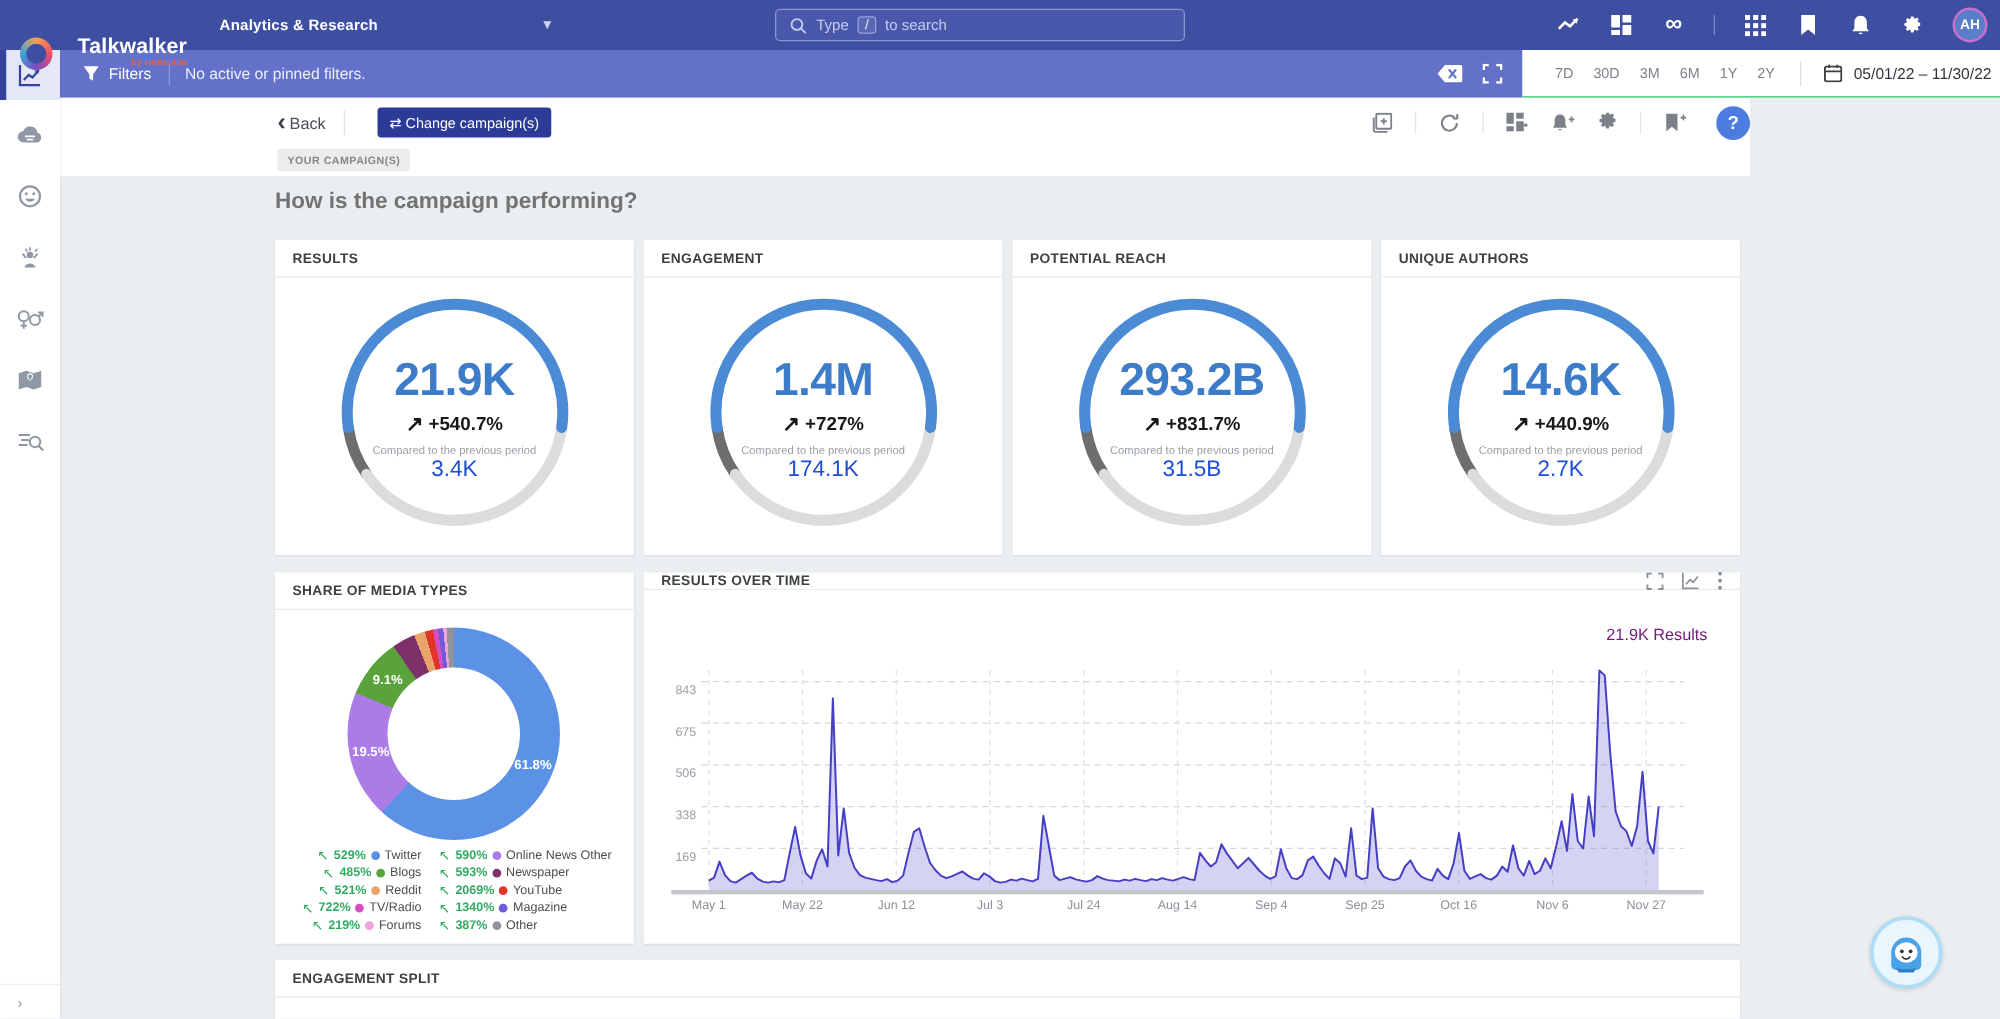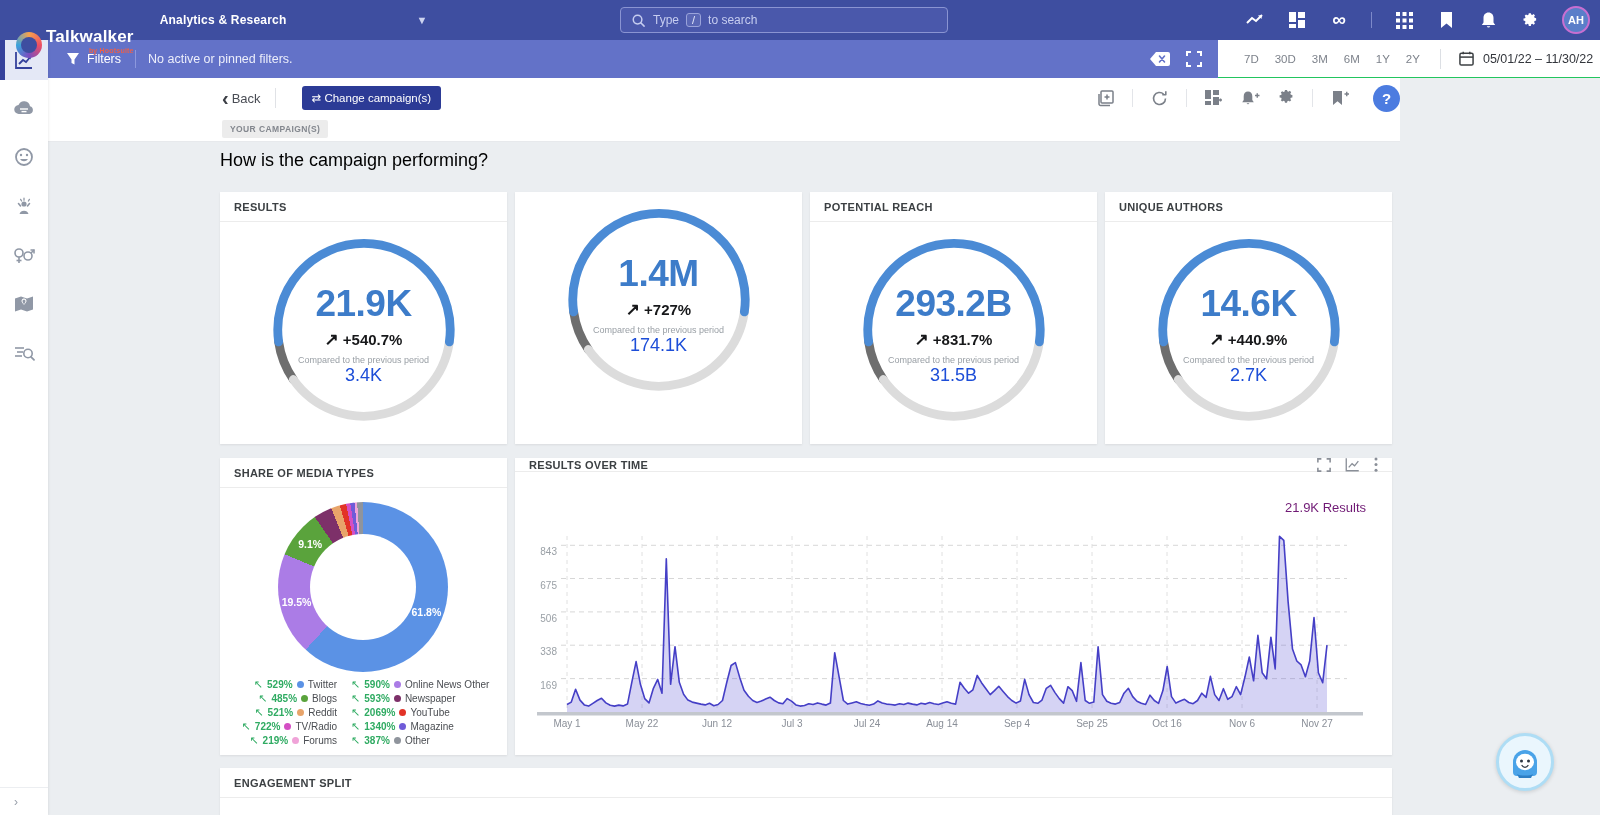--- a/index.html
+++ b/index.html
@@ -3,21 +3,21 @@
 <meta charset="utf-8">
 <style>
   * { margin:0; padding:0; box-sizing:border-box; }
   html,body { width:1600px; height:815px; overflow:hidden; background:#ebeef1;
     font-family:"Liberation Sans", sans-serif; }
   .app { position:relative; width:1600px; height:815px; }
 
   
   .topnav { position:absolute; top:0; left:0; width:1600px; height:40px;
     background:#3e4ea0; display:flex; align-items:center; z-index:30; }
-  .brand { display:flex; align-items:flex-end; gap:4px; padding:0 14px 0 16px;margin-top:48px; }
+  .brand { display:flex; align-items:flex-start; gap:20px; padding:0 14px 0 16px;margin-top:48px; }
   .brand-logo { width:26px; height:26px; border-radius:50%;
     background:conic-gradient(#f6a14d,#ef4e63,#7a4dbf,#3aa4dc,#f6a14d);
     position:relative; }
   .brand-logo::after { content:""; position:absolute; inset:5px; border-radius:50%; background:#3e4ea0; }
   .brand-text { color:#fff; font-size:17px; font-weight:bold; letter-spacing:.2px; line-height:14px; }
   .brand-sub { display:block; color:#e8604c; font-size:7px; font-weight:bold; text-align:right; }
   .workspace { display:flex; align-items:center; gap:130px; margin-left:12px; color:#fff; cursor:pointer; }
   .workspace-label { font-size:12px; font-weight:bold; letter-spacing:.2px; }
   .workspace-caret { font-size:11px; color:#cdd4f0; }
   .searchbox { position:absolute; left:620px; top:7px; width:328px; height:26px;
@@ -79,21 +79,21 @@
     font-family:"Liberation Sans", sans-serif; }
   .hb-icons { margin-left:auto; display:flex; align-items:center; gap:18px; padding-right:24px; color:#7b8089; }
   .hb-ic { cursor:pointer; display:flex; align-items:center; }
   .hb-group-sep { width:1px; height:18px; background:#e3e5e9; }
   .help-btn { width:27px; height:27px; border-radius:50%; background:#4c7ce0; color:#fff;
     font-size:15px; font-weight:bold; display:flex; align-items:center; justify-content:center; cursor:pointer; }
   .hb-row2 { padding-left:174px; }
   .campaign-tag { display:inline-block; background:#ececec; color:#83878e; font-size:8.5px; font-weight:bold;
     letter-spacing:.4px; padding:4px 8px; border-radius:2px; cursor:pointer; }
 
-  .question { position:absolute; top:72px; left:172px; font-size:18px; color:#000000; font-weight:normal; }
+  .question { position:absolute; top:72px; left:172px; font-size:18px; color:#737373; font-weight:bold; }
 
   .cards-row1 { position:absolute; top:114px; left:172px; width:1172px; display:flex; gap:8px; }
   .card { background:#fff; box-shadow:0 1px 2px rgba(0,0,0,.08); }
   .kpi-card { width:287px; height:252px; }
   .card-title { height:30px; display:flex; align-items:center; padding:0 14px;
     border-bottom:1px solid #ececec; font-size:11px; font-weight:bold; color:#3c4043; letter-spacing:.3px; }
 
   .gauge-wrap { position:relative; width:196px; height:200px; margin:10px auto 0; }
   .gauge-wrap svg { position:absolute; inset:0; }
   .gauge-inner { position:absolute; inset:0; display:flex; flex-direction:column; align-items:center;
@@ -391,20 +391,21 @@
             </svg>
       <div class="gauge-inner">
         <div class="kpi-value">21.9K</div>
         <div class="kpi-delta"><span class="arrow">↗</span>+540.7%</div>
         <div class="kpi-compare">Compared to the previous period</div>
         <div class="kpi-prev">3.4K</div>
       </div>
     </div>
         </div>
         <div class="card kpi-card">
+    <div class="card-title">ENGAGEMENT</div>
     <div class="gauge-wrap">
       <svg viewBox="0 0 200 200" width="196" height="196">
   <path d="M27.9 150.5 A88 88 0 0 1 12.9 112.2" fill="none" stroke="#6e6e6e" stroke-width="9" stroke-linecap="round"></path>
   <path d="M187.1 112.2 A88 88 0 0 1 27.9 150.5" fill="none" stroke="#dcdcdc" stroke-width="9" stroke-linecap="round"></path>
   <path d="M12.9 112.2 A88 88 0 1 1 187.1 112.2" fill="none" stroke="#4b8bd5" stroke-width="9" stroke-linecap="round"></path>
             </svg>
       <div class="gauge-inner">
         <div class="kpi-value">1.4M</div>
         <div class="kpi-delta"><span class="arrow">↗</span>+727%</div>
         <div class="kpi-compare">Compared to the previous period</div>

